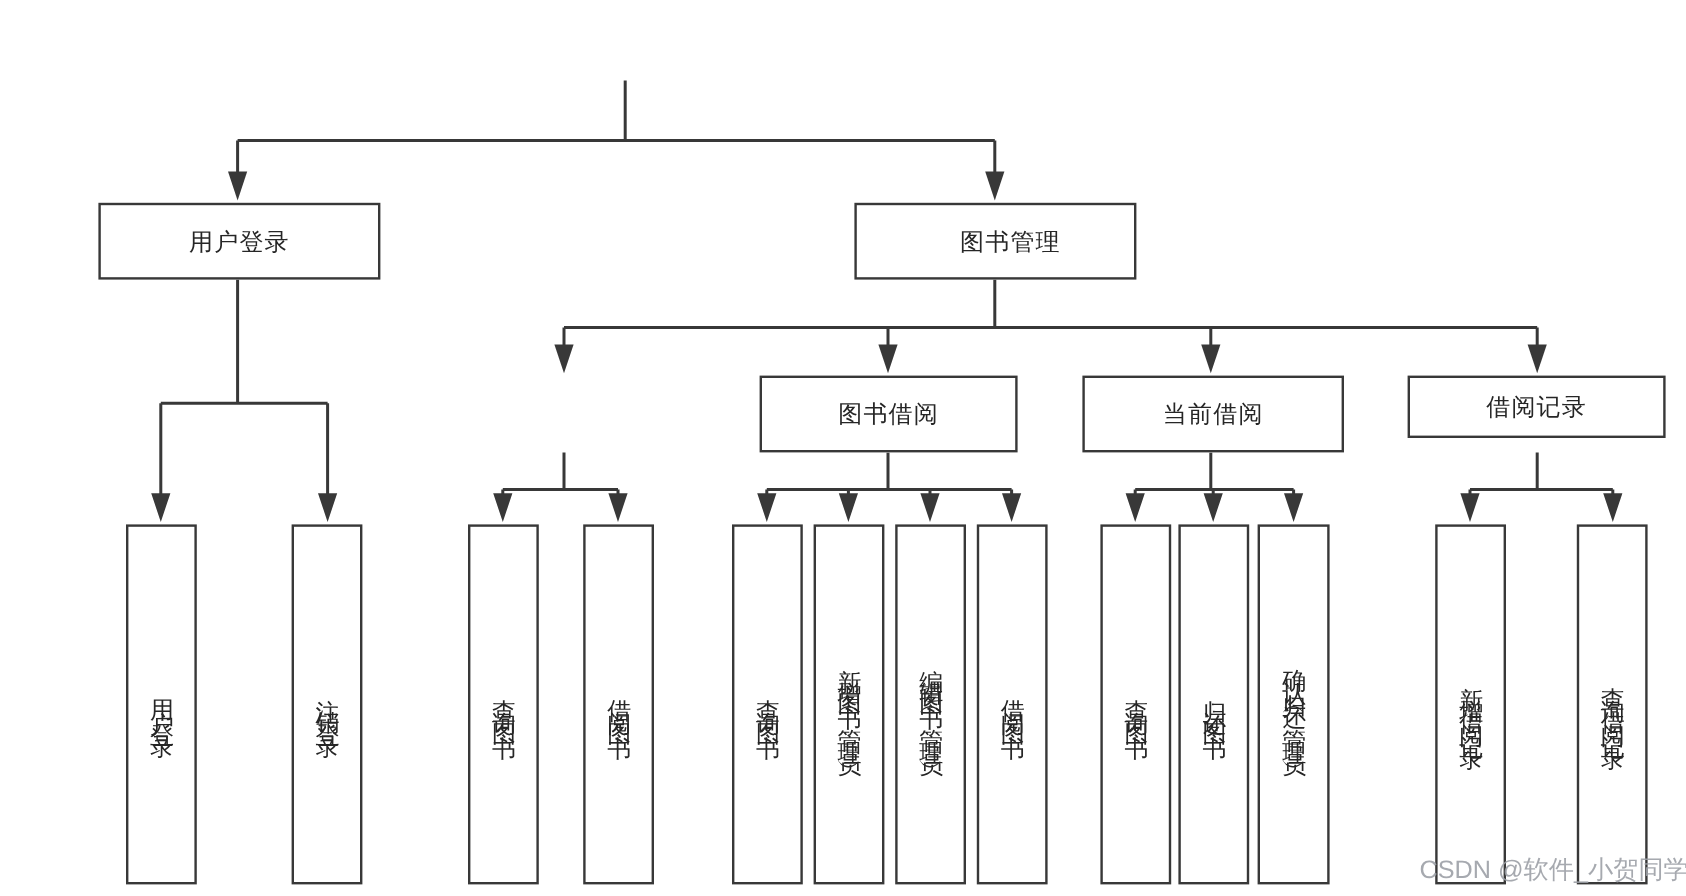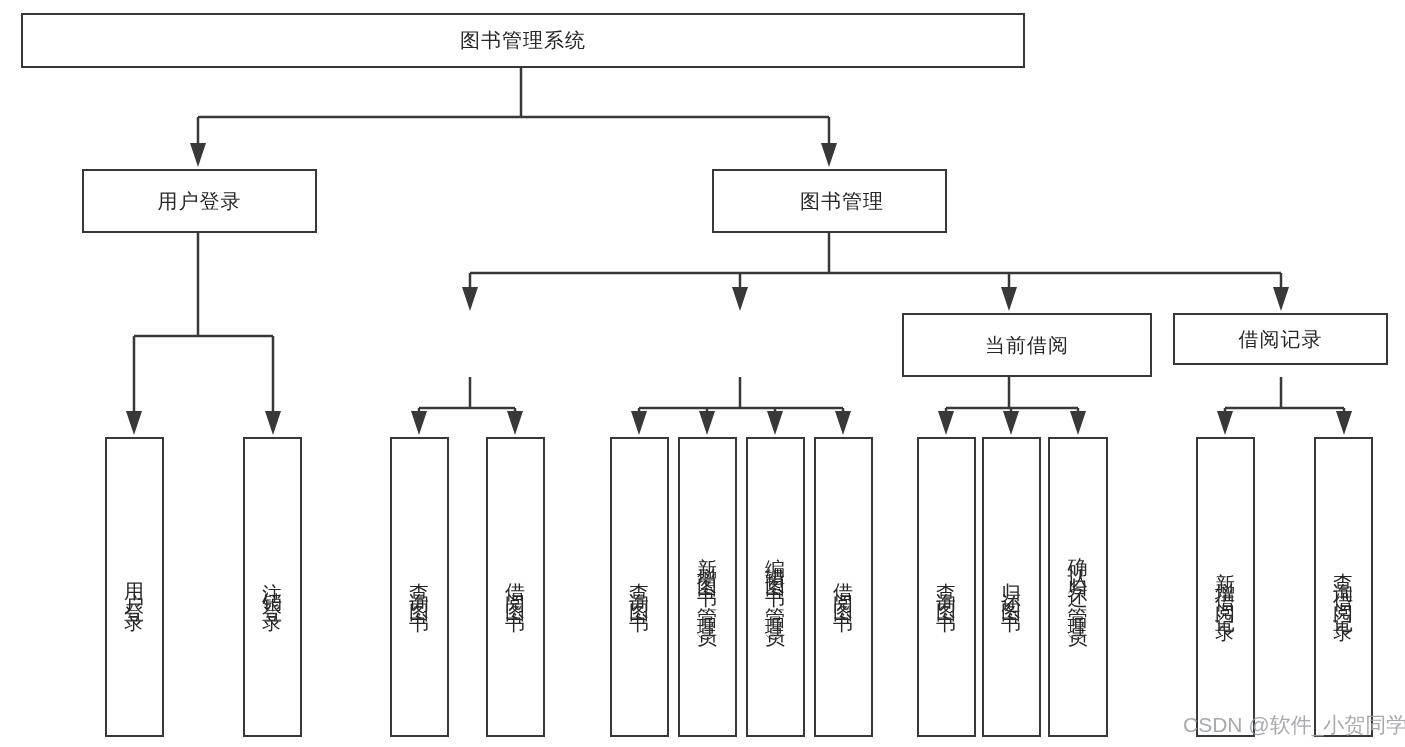--- a/index.html
+++ b/index.html
@@ -73,32 +73,32 @@
         <polygon points="767,411 783,411 775,435"></polygon>
         <polygon points="835,411 851,411 843,435"></polygon>
         <polygon points="938,411 954,411 946,435"></polygon>
         <polygon points="1003,411 1019,411 1011,435"></polygon>
         <polygon points="1070,411 1086,411 1078,435"></polygon>
         <polygon points="1217,411 1233,411 1225,435"></polygon>
         <polygon points="1336,411 1352,411 1344,435"></polygon>
       </g>
   </svg>
 
-  <div class="hbox" style="left:21px;top:13px;width:1004px;height:55px;">
-    <span>图书管理系统</span>
-  </div>
 
   <div class="hbox" style="left:82px;top:169px;width:235px;height:64px;">
     <span>用户登录</span>
   </div>
   <div class="hbox" style="left:712px;top:169px;width:235px;height:64px;padding-left:25px;">
     <span>图书管理</span>
   </div>
 
-  <div class="hbox" style="left:902px;top:313px;width:250px;height:64px;">
+  <div class="hbox" style="left:633px;top:313px;width:215px;height:64px;">
+    <span>图书借阅</span>
+  </div>
+  <div class="hbox" style="left:902px;top:313px;width:218px;height:64px;">
     <span>当前借阅</span>
   </div>
   <div class="hbox" style="left:1173px;top:313px;width:215px;height:52px;">
     <span>借阅记录</span>
   </div>
 
   <div class="vbox" style="left:105px;">
     <span>用户登录</span>
   </div>
   <div class="vbox" style="left:243px;">

